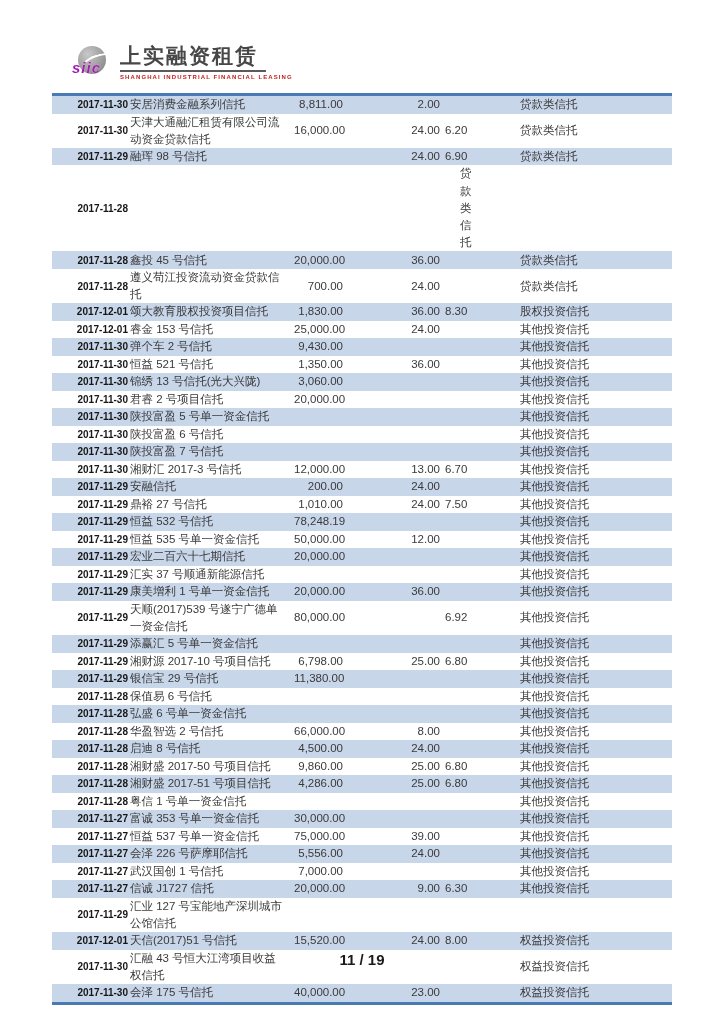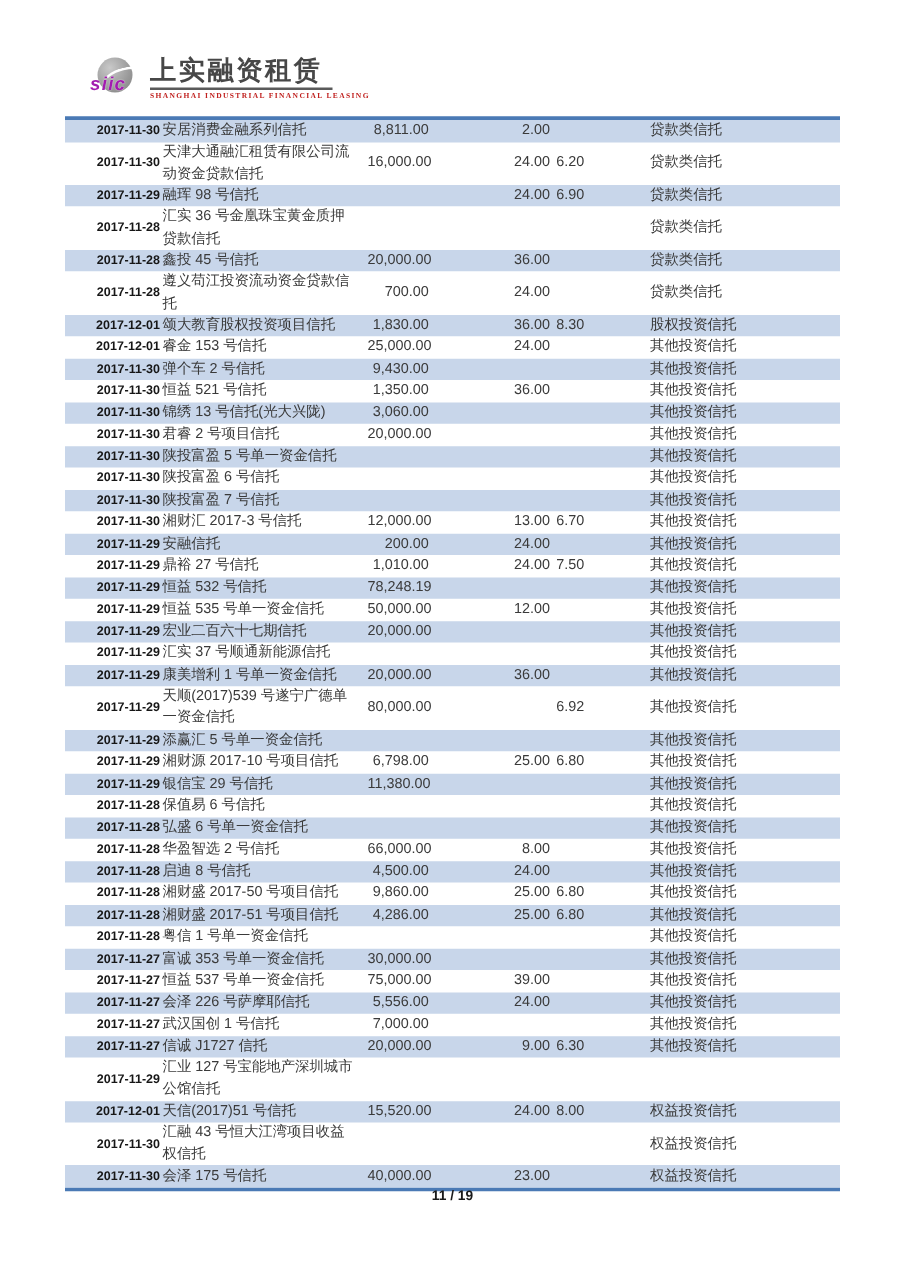--- a/index.html
+++ b/index.html
@@ -17,21 +17,21 @@
   }
   .globe-swoosh{
     position:absolute;left:4px;top:8px;width:33px;height:14px;border-radius:50%;
     border:2px solid #ffffff;border-left-color:transparent;border-bottom-color:transparent;
     transform:rotate(-14deg);
   }
   .siic-text{
     position:absolute;left:0;top:13px;font-style:italic;font-weight:bold;
     font-size:15px;color:#a21caf;letter-spacing:1px;text-shadow:0 0 1px #fff;
   }
-  .brand{margin-left:6px;display:flex;flex-direction:column;font-family:Liberation Serif, serif;}
+  .brand{margin-left:6px;display:flex;flex-direction:column;}
   .brand-cn{
     font-size:21px;line-height:24px;color:#474747;font-weight:600;letter-spacing:2px;
   }
   .brand-rule{height:2px;background:#5a5a5a;margin-top:2px;width:146px;}
   .brand-en{
     margin-top:2px;font-size:6px;color:#c0201e;letter-spacing:1.1px;font-weight:bold;
     white-space:nowrap;
   }
   
   .trust-table{
@@ -48,21 +48,21 @@
   .cell{overflow:visible;}
   .c-date{padding-left:8px;font-weight:bold;font-size:10px;color:#161616;white-space:nowrap;text-align:right;}
   .c-name{padding:0 8px 0 2px;}
   .c-amount{text-align:right;padding-right:5px;white-space:nowrap;}
   .c-term{text-align:right;padding-right:5px;white-space:nowrap;}
   .c-rate{text-align:left;padding-right:5px;white-space:nowrap;}
   .c-category{padding-left:15px;padding-right:28px;}
   
   .footer{
     position:absolute;left:0;top:951px;width:100%;text-align:center;
-    font-size:11px;font-weight:bold;color:#1a1a1a;
+    font-size:15px;font-weight:bold;color:#1a1a1a;
   }
 </style>
 </head>
 <body>
 
 <div class="header">
   <div class="logo-mark">
     <div class="globe">
       <div class="globe-swoosh"></div>
     </div>
@@ -95,21 +95,20 @@
     <div class="trow">
     <div class="cell c-date">2017-11-29</div>
     <div class="cell c-name">融珲 98 号信托</div>
     <div class="cell c-amount"></div>
     <div class="cell c-term">24.00</div>
     <div class="cell c-rate">6.90</div>
     <div class="cell c-category">贷款类信托</div>
   </div>
     <div class="trow">
     <div class="cell c-date">2017-11-28</div>
-    <div class="cell c-name">汇实 36 号金凰珠宝黄金质押贷款信托</div>
     <div class="cell c-amount"></div>
     <div class="cell c-term"></div>
     <div class="cell c-rate"></div>
     <div class="cell c-category">贷款类信托</div>
   </div>
     <div class="trow">
     <div class="cell c-date">2017-11-28</div>
     <div class="cell c-name">鑫投 45 号信托</div>
     <div class="cell c-amount">20,000.00</div>
     <div class="cell c-term">36.00</div>

